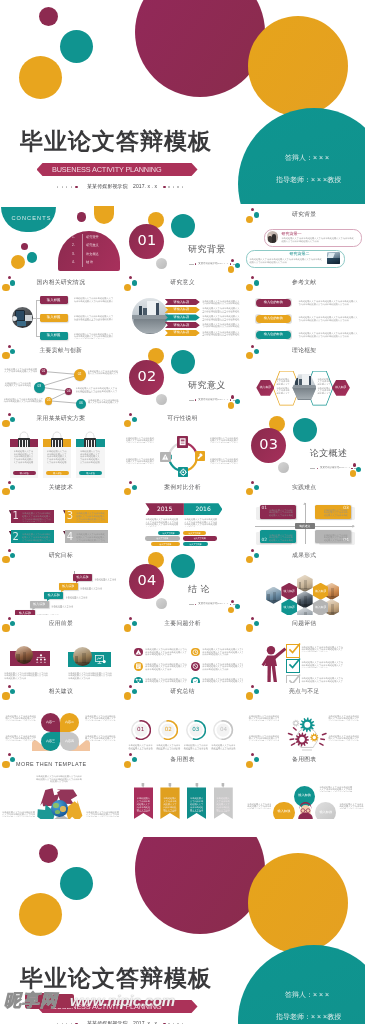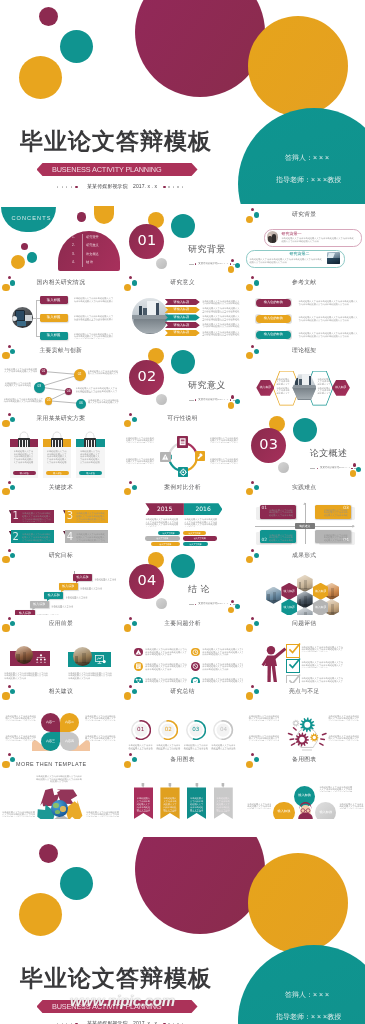--- a/index.html
+++ b/index.html
@@ -900,15 +900,20 @@
           <i style="position:absolute;left:5.4px;top:0;width:1.4px;height:1.4px;border-radius:50%;background:#b5b5b5;"></i>
           <i style="position:absolute;left:9.9px;top:0;width:1.4px;height:1.4px;border-radius:50%;background:#b5b5b5;"></i>
           <i style="position:absolute;left:14.4px;top:0;width:1.4px;height:1.4px;border-radius:50%;background:#b5b5b5;"></i>
           <i style="position:absolute;left:18.9px;top:0;width:1.4px;height:1.4px;border-radius:50%;background:#b5b5b5;"></i>
         </span>
 </div>
 <div class="tx" style="left:285px;top:153.5px;font-size:7px;color:#e4efee;letter-spacing:0px;">答辩人：× × ×</div>
 <div class="tx" style="left:276px;top:175.5px;font-size:7px;color:#e4efee;letter-spacing:0px;">指导老师：× × ×教授</div>
 </div>
 <div style="position:absolute;left:0;top:988px;width:365px;height:28px;overflow:hidden;">
+      <div style="position:absolute;left:3px;top:2px;width:72px;height:22px;">
+        <i style="position:absolute;left:22px;top:2.5px;width:26px;height:16px;border-radius:3px;background:#9d2f50;display:block;"></i>
+        <i style="position:absolute;left:49px;top:3.5px;width:22px;height:14px;border-radius:2px;background:#9d2f50;display:block;"></i>
+        <span style="position:absolute;left:1px;top:1px;font-size:17px;font-weight:bold;letter-spacing:1px;color:#fff;-webkit-text-stroke:0.8px #8e8e8e;font-style:italic;white-space:nowrap;line-height:20px;">昵享网</span>
+      </div>
       <span style="position:absolute;left:70px;top:4px;font-size:15px;font-weight:bold;font-style:italic;color:rgba(255,255,255,.88);letter-spacing:-0.3px;white-space:nowrap;text-shadow:0 0 1px rgba(120,120,120,.9);">www.nipic.com</span>
     </div>
 </div>
 
 </body></html>

